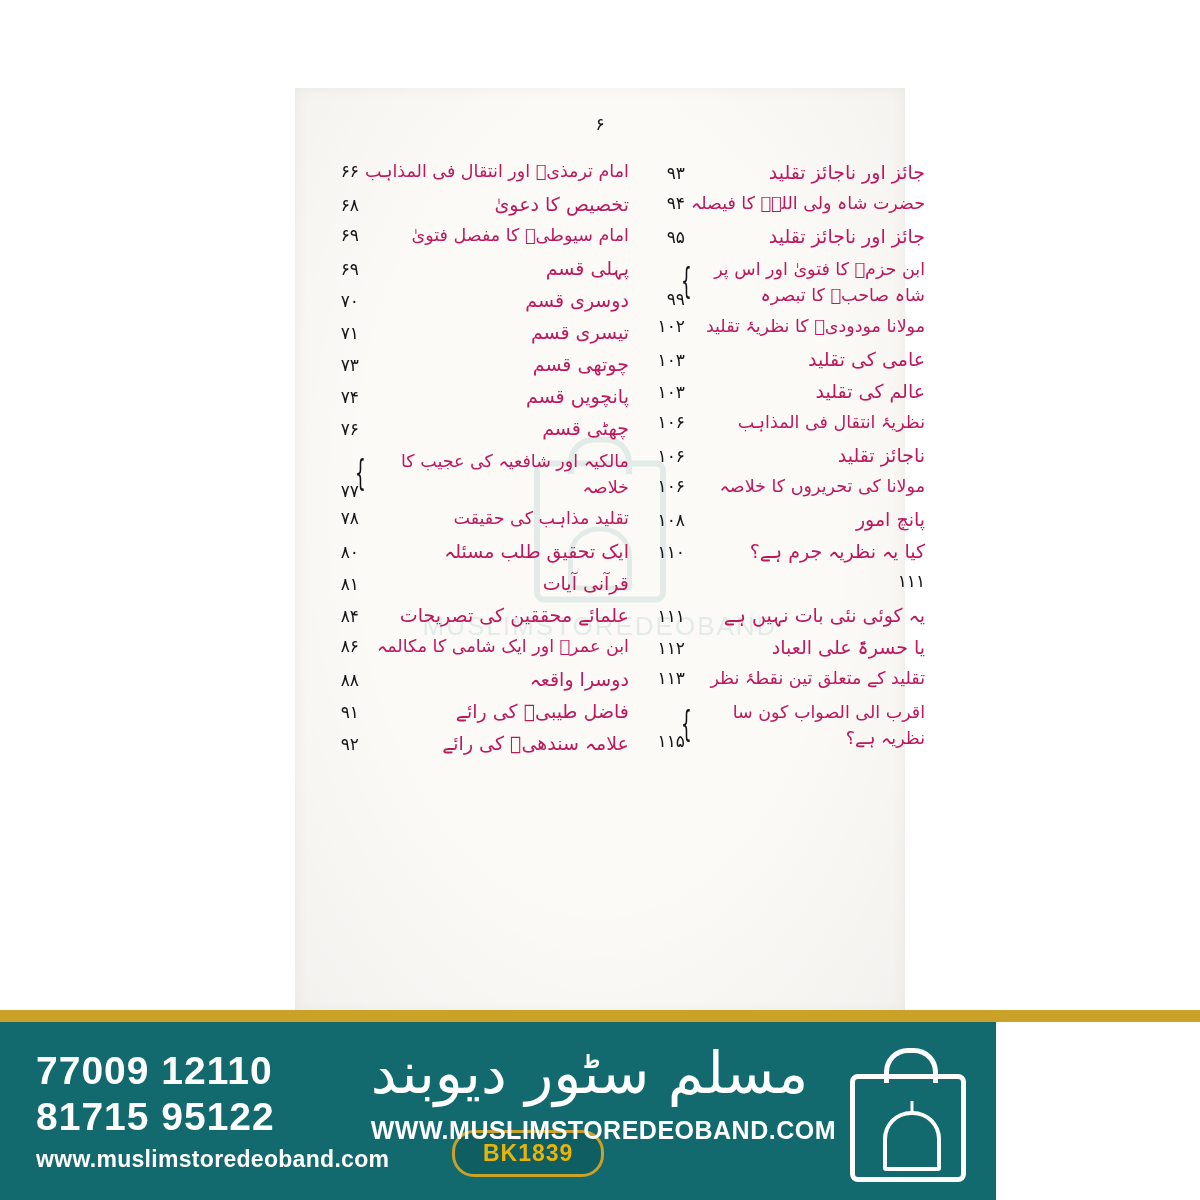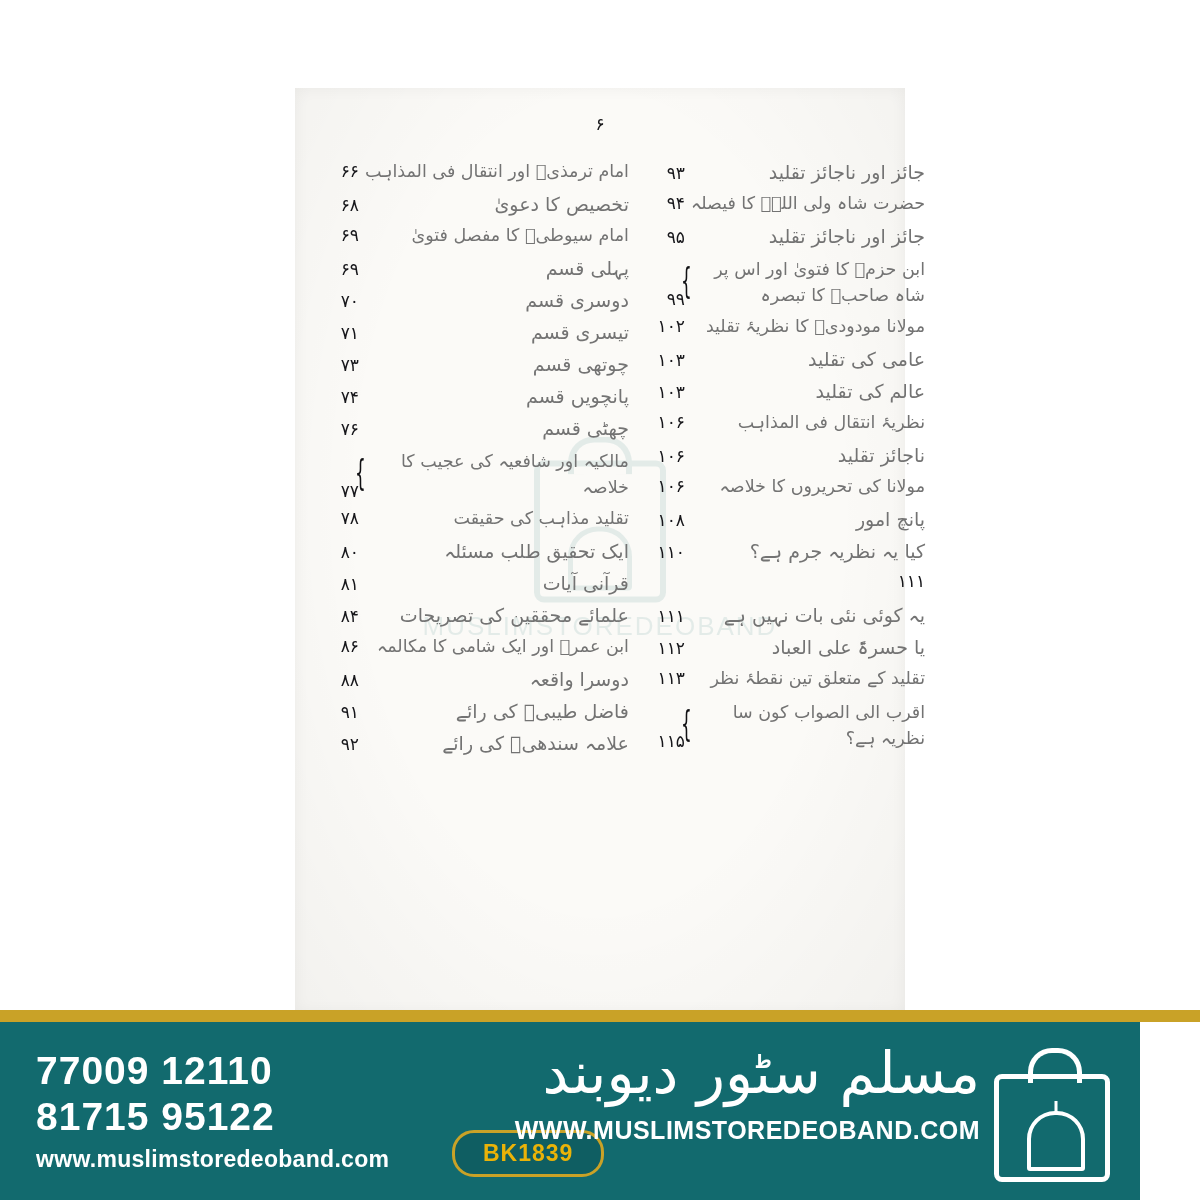--- a/index.html
+++ b/index.html
@@ -86,21 +86,21 @@
     text-align: right;
     font-size: 17px;
     color: #16161a;
     letter-spacing: 0.5px;
   }
   .toc-title {
     flex: 1 1 auto;
     text-align: right;
     font-size: 19px;
     line-height: 1.35;
-    color: #737373;
+    color: #be185d;
     font-family: "DejaVu Sans", sans-serif;
     white-space: nowrap;
     overflow: visible;
     padding-left: 6px;
   }
   .toc-title.wide { font-size: 17.5px; }
   .toc-row.brace .toc-title { position: relative; }
   .toc-row.brace .toc-title:after {
     content: "}";
     position: absolute;
@@ -174,21 +174,21 @@
     left: 0;
     top: 0;
     width: 1200px;
     height: 12px;
     background: #c9a227;
   }
   .footer-main {
     position: absolute;
     left: 0;
     top: 12px;
-    width: 1140px;
+    width: 996px;
     height: 178px;
     background: #126a6e;
     display: flex;
     align-items: center;
   }
   .footer-left {
     padding-left: 36px;
     color: #ffffff;
     font-family: "Liberation Sans", sans-serif;
     line-height: 1.18;
@@ -215,21 +215,21 @@
     font-family: "Liberation Sans", sans-serif;
     font-size: 23px;
     font-weight: bold;
     padding: 7px 28px;
     letter-spacing: 1px;
   }
   .footer-right {
     position: absolute;
     right: 160px;
     top: 22px;
-    text-align: right;
+    text-align: left;
     color: #ffffff;
   }
   .brand-ar {
     font-size: 58px;
     font-family: "DejaVu Sans", sans-serif;
     line-height: 1;
     direction: rtl;
     letter-spacing: 2px;
   }
   .brand-url {

